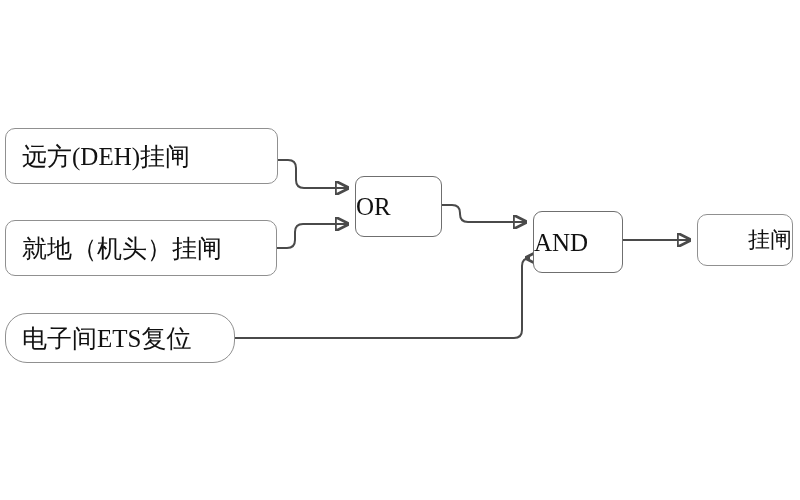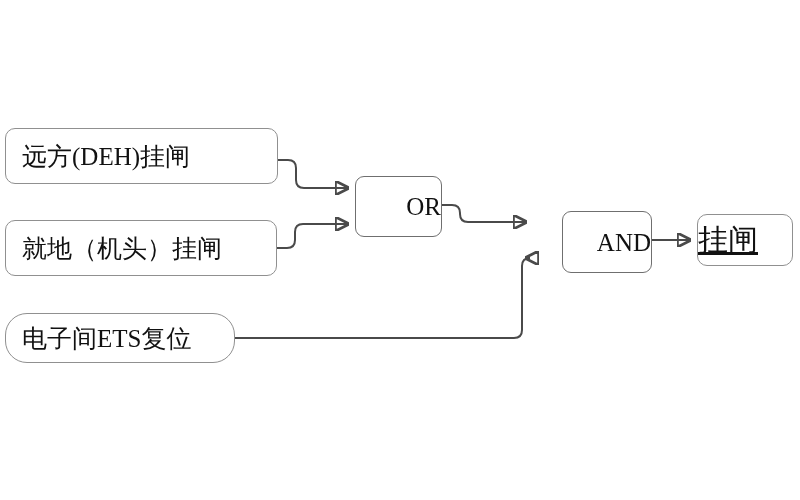--- a/index.html
+++ b/index.html
@@ -16,40 +16,39 @@
     font-family: "Liberation Serif", "DejaVu Serif", serif;
   }
   .node {
     position: absolute;
     box-sizing: border-box;
     border: 1px solid #909090;
     border-radius: 10px;
     background: #ffffff;
     display: flex;
     align-items: center;
-    justify-content: flex-end;
+    justify-content: flex-start;
     color: #111111;
     line-height: 1;
     white-space: nowrap;
   }
   .node.input-node {
     font-size: 25px;
     letter-spacing: 0px;
     justify-content: flex-start;
     padding-left: 16px;
   }
   .node.gate-node {
     font-size: 25px;
     border-color: #6f6f6f;
     border-radius: 9px;
   }
   .node.output-node {
-    font-size: 30px;
-    justify-content: flex-start;
-    text-decoration: underline;
+    font-size: 22px;
+    justify-content: flex-end;
   }
   svg.wires {
     position: absolute;
     left: 0;
     top: 0;
     width: 800px;
     height: 500px;
     pointer-events: none;
   }
   svg.wires path {
@@ -90,21 +89,21 @@
   </div>
 
   <div class="node input-node" style="left:5px; top:313px; width:230px; height:50px;border-radius:22px;">
     <span>电子间ETS复位</span>
   </div>
 
   <div class="node gate-node" style="left:355px; top:176px; width:87px; height:61px;">
     <span>OR</span>
   </div>
 
-  <div class="node gate-node" style="left:533px; top:211px; width:90px; height:62px;margin-left:29px;">
+  <div class="node gate-node" style="left:533px; top:211px; width:90px; height:62px;">
     <span>AND</span>
   </div>
 
   <div class="node output-node" style="left:697px; top:214px; width:96px; height:52px;">
     <span>挂闸</span>
   </div>
 
 </div>
 
 </body></html>

